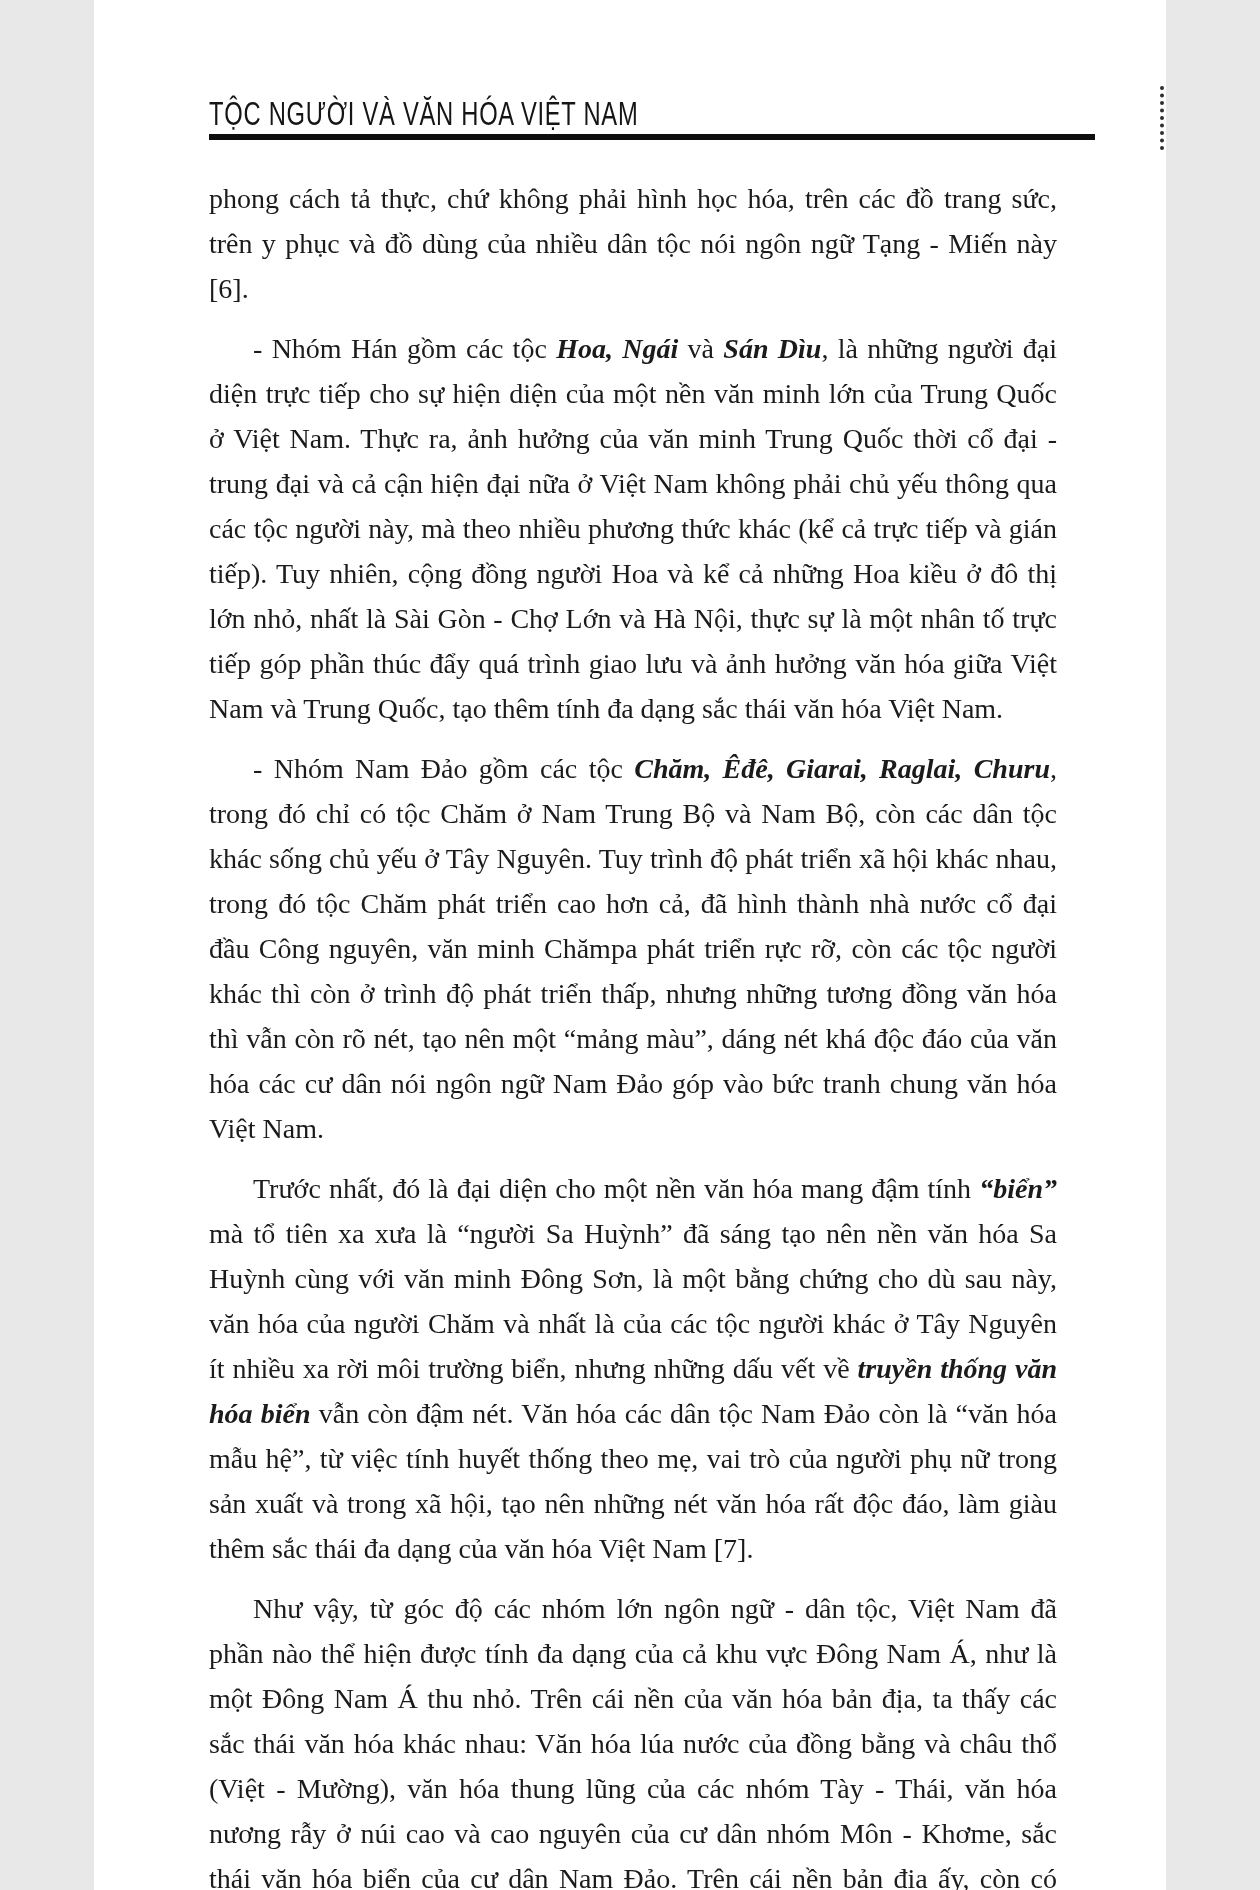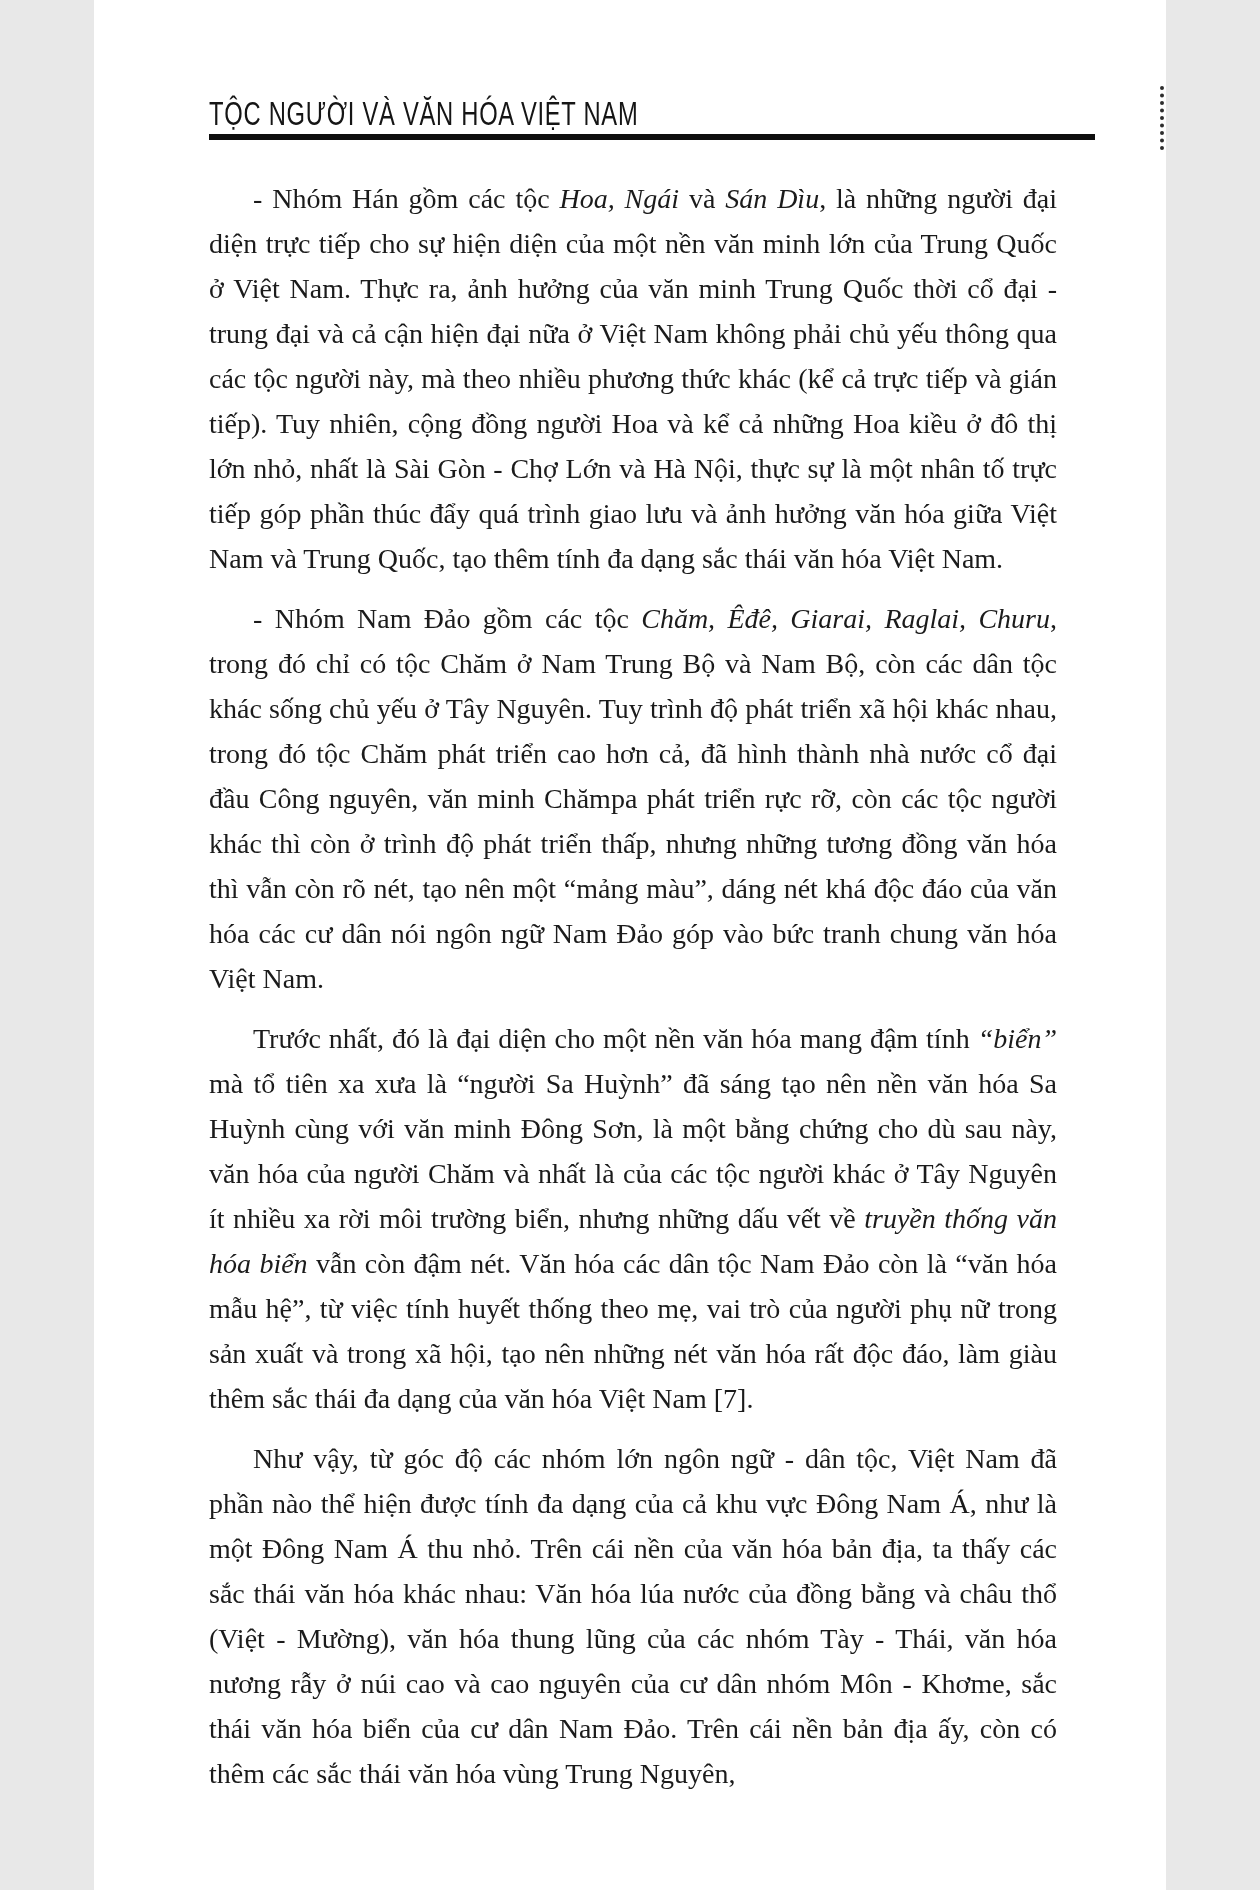--- a/index.html
+++ b/index.html
@@ -71,30 +71,31 @@
   }
   .body-text p {
     margin: 0 0 15px 0;
     text-indent: 44px;
   }
   .body-text p.no-indent {
     text-indent: 0;
   }
   .seg        { font-style: normal; font-weight: 400; }
   .seg-bold   { font-style: normal; font-weight: 400; }
-  .seg-italic { font-style: italic; font-weight: 400; }
+  .seg-italic { font-style: italic; font-weight: 700; }
 </style>
 </head>
 <body>
 
 <div class="page">
   <div class="header-title">TỘC NGƯỜI VÀ VĂN HÓA VIỆT NAM</div>
   <div class="header-rule"></div>
   <div class="dotted-divider"></div>
   <div class="page-number">11</div>
 
   <div class="body-text">
+      <p class="no-indent"><span class="seg">phong cách tả thực, chứ không phải hình học hóa, trên các đồ trang sức, trên y phục và đồ dùng của nhiều dân tộc nói ngôn ngữ Tạng - Miến này [6].</span></p>
       <p><span class="seg-bold">- Nhóm Hán</span><span class="seg"> gồm các tộc </span><span class="seg-italic">Hoa, Ngái</span><span class="seg"> và </span><span class="seg-italic">Sán Dìu</span><span class="seg">, là những người đại diện trực tiếp cho sự hiện diện của một nền văn minh lớn của Trung Quốc ở Việt Nam. Thực ra, ảnh hưởng của văn minh Trung Quốc thời cổ đại - trung đại và cả cận hiện đại nữa ở Việt Nam không phải chủ yếu thông qua các tộc người này, mà theo nhiều phương thức khác (kể cả trực tiếp và gián tiếp). Tuy nhiên, cộng đồng người Hoa và kể cả những Hoa kiều ở đô thị lớn nhỏ, nhất là Sài Gòn - Chợ Lớn và Hà Nội, thực sự là một nhân tố trực tiếp góp phần thúc đẩy quá trình giao lưu và ảnh hưởng văn hóa giữa Việt Nam và Trung Quốc, tạo thêm tính đa dạng sắc thái văn hóa Việt Nam.</span></p>
       <p><span class="seg-bold">- Nhóm Nam Đảo</span><span class="seg"> gồm các tộc </span><span class="seg-italic">Chăm, Êđê, Giarai, Raglai, Churu</span><span class="seg">, trong đó chỉ có tộc Chăm ở Nam Trung Bộ và Nam Bộ, còn các dân tộc khác sống chủ yếu ở Tây Nguyên. Tuy trình độ phát triển xã hội khác nhau, trong đó tộc Chăm phát triển cao hơn cả, đã hình thành nhà nước cổ đại đầu Công nguyên, văn minh Chămpa phát triển rực rỡ, còn các tộc người khác thì còn ở trình độ phát triển thấp, nhưng những tương đồng văn hóa thì vẫn còn rõ nét, tạo nên một “mảng màu”, dáng nét khá độc đáo của văn hóa các cư dân nói ngôn ngữ Nam Đảo góp vào bức tranh chung văn hóa Việt Nam.</span></p>
       <p><span class="seg">Trước nhất, đó là đại diện cho một nền văn hóa mang đậm tính </span><span class="seg-italic">“biển”</span><span class="seg"> mà tổ tiên xa xưa là “người Sa Huỳnh” đã sáng tạo nên nền văn hóa Sa Huỳnh cùng với văn minh Đông Sơn, là một bằng chứng cho dù sau này, văn hóa của người Chăm và nhất là của các tộc người khác ở Tây Nguyên ít nhiều xa rời môi trường biển, nhưng những dấu vết về </span><span class="seg-italic">truyền thống văn hóa biển</span><span class="seg"> vẫn còn đậm nét. Văn hóa các dân tộc Nam Đảo còn là “văn hóa mẫu hệ”, từ việc tính huyết thống theo mẹ, vai trò của người phụ nữ trong sản xuất và trong xã hội, tạo nên những nét văn hóa rất độc đáo, làm giàu thêm sắc thái đa dạng của văn hóa Việt Nam [7].</span></p>
       <p><span class="seg">Như vậy, từ góc độ các nhóm lớn ngôn ngữ - dân tộc, Việt Nam đã phần nào thể hiện được tính đa dạng của cả khu vực Đông Nam Á, như là một Đông Nam Á thu nhỏ. Trên cái nền của văn hóa bản địa, ta thấy các sắc thái văn hóa khác nhau: Văn hóa lúa nước của đồng bằng và châu thổ (Việt - Mường), văn hóa thung lũng của các nhóm Tày - Thái, văn hóa nương rẫy ở núi cao và cao nguyên của cư dân nhóm Môn - Khơme, sắc thái văn hóa biển của cư dân Nam Đảo. Trên cái nền bản địa ấy, còn có thêm các sắc thái văn hóa vùng Trung Nguyên,</span></p>
     </div>
 </div>
 
 </body></html>

